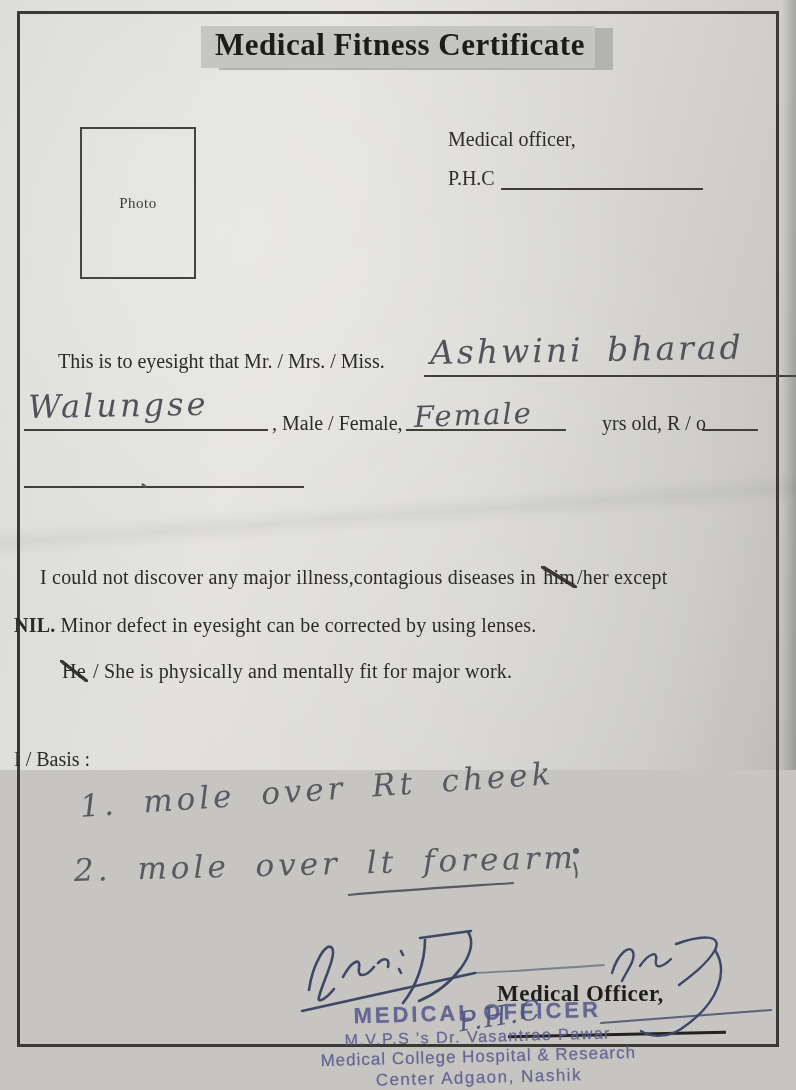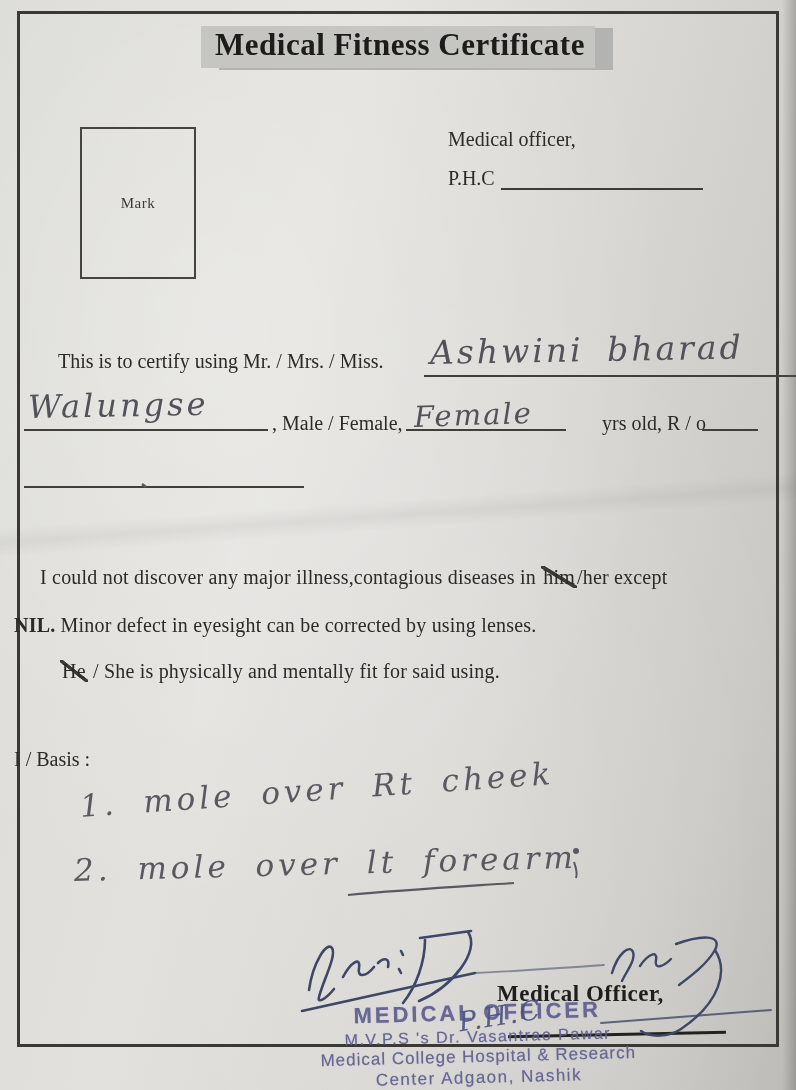--- a/index.html
+++ b/index.html
@@ -1,20 +1,20 @@
 <!DOCTYPE html>
 <html><head>
 <meta charset="utf-8">
 <style>
   * { margin:0; padding:0; box-sizing:border-box; }
   html,body { width:796px; height:1090px; }
   body { background:#c6c5c1; font-family:"Liberation Serif", serif; overflow:hidden; }
 
   .scene {
-    position:relative; width:796px; height:1090px;
+    position:relative; width:796px; height:770px;
     background:
       radial-gradient(ellipse at 28% 30%, rgba(255,255,255,0.28), transparent 55%),
       radial-gradient(ellipse at 60% 75%, rgba(255,255,255,0.12), transparent 50%),
       linear-gradient(104deg, #dadad6 0%, #e2e1dd 35%, #d8d7d3 62%, #cbcac6 85%, #bcbbb7 100%);
   }
   .scene::after { 
     content:""; position:absolute; top:0; right:0; width:14px; height:100%;
     background:linear-gradient(to right, transparent, rgba(90,90,86,0.35)); pointer-events:none;
   }
   .scene::before { 
@@ -92,32 +92,32 @@
 
 <div class="scene">
 
   <div class="frame"></div>
 
   <div class="title-wrap">
     <span class="title">Medical Fitness Certificate</span>
   </div>
 
   <div class="photo-box">
-    <span>Mark</span>
+    <span>Photo</span>
   </div>
 
   <div class="officer-block">
     <div class="officer-line">Medical officer,</div>
     <div class="phc-row">
       <span>P.H.C</span>
       <span class="phc-underline"></span>
     </div>
   </div>
 
-  <span class="print" style="left:58px; top:350px;">This is to certify using Mr. / Mrs. / Miss.</span>
+  <span class="print" style="left:58px; top:350px;">This is to eyesight that Mr. / Mrs. / Miss.</span>
   <span class="hw" style="left:430px; top:333px; font-size:33px; letter-spacing:3px; word-spacing:10px; transform:rotate(-1deg);">Ashwini bharad</span>
   <div class="wline" style="left:424px; top:375px; width:372px;"></div>
 
   <span class="hw" style="left:28px; top:388px; font-size:32px; letter-spacing:3px; transform:rotate(-1deg);">Walungse</span>
   <div class="wline" style="left:24px; top:429px; width:244px;"></div>
   <span class="print" style="left:272px; top:412px;">, Male / Female,</span>
   <span class="hw" style="left:414px; top:400px; font-size:29px; letter-spacing:2px; transform:rotate(-2deg);">Female</span>
   <div class="wline" style="left:406px; top:429px; width:160px;"></div>
   <span class="print" style="left:602px; top:412px;">yrs old, R / o</span>
   <div class="wline" style="left:702px; top:429px; width:56px;"></div>
@@ -125,21 +125,21 @@
   <div class="wline" style="left:24px; top:486px; width:280px;"></div>
 
   <div class="para" style="left:14px; top:614px;">
     <span class="bold">NIL.</span><span> Minor defect in eyesight can be corrected by using lenses.</span>
   </div>
   <div class="para" style="left:40px; top:566px;">
     <span>I could not discover any major illness,contagious diseases in</span>
     <span class="strike">him</span><span>/her except</span>
   </div>
   <div class="para" style="left:60px; top:660px;">
-    <span class="strike">He</span><span> / She is physically and mentally fit for said using.</span>
+    <span class="strike">He</span><span> / She is physically and mentally fit for major work.</span>
   </div>
 
   <span class="print" style="left:14px; top:748px;">I / Basis :</span>
   <span class="mark-hw" style="left:80px; top:788px; font-size:31px; transform:rotate(-4deg);">1. mole over Rt cheek</span>
   <span class="mark-hw" style="left:74px; top:852px; font-size:31px; transform:rotate(-1.5deg);">2. mole over lt forearm</span>
 
   <span class="mo-sign">Medical Officer,</span>
   <div class="mo-line"></div>
 
   <div class="stamp">

